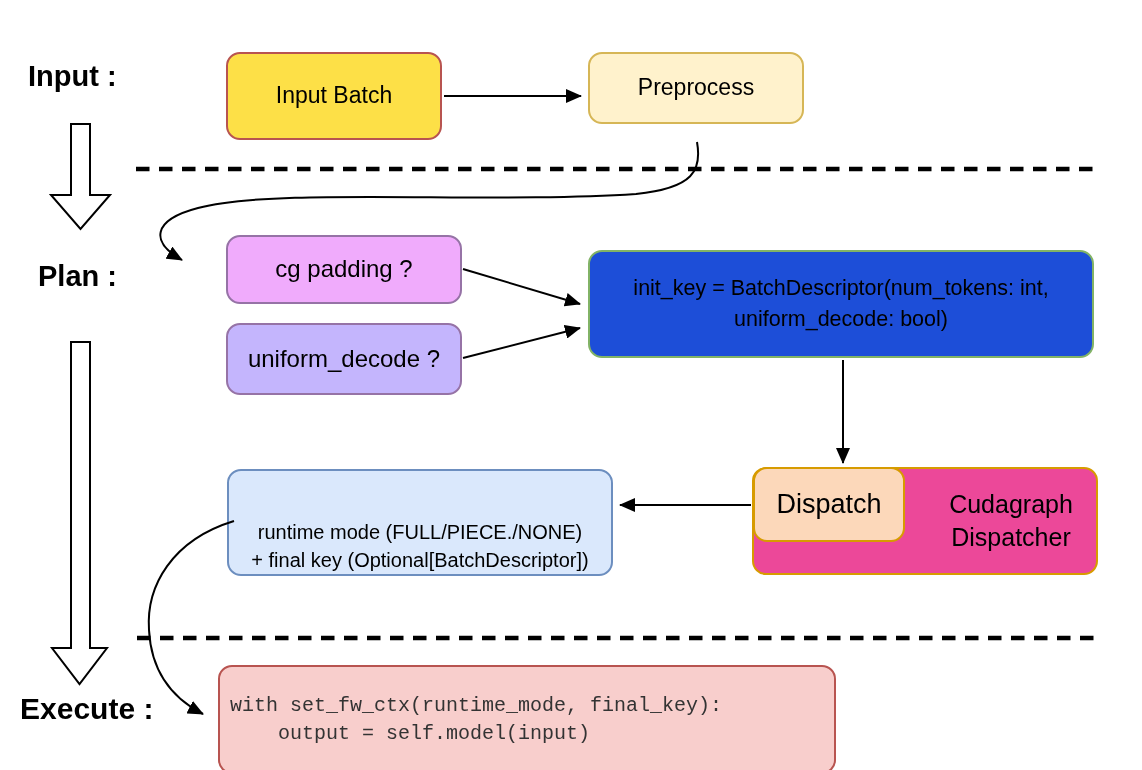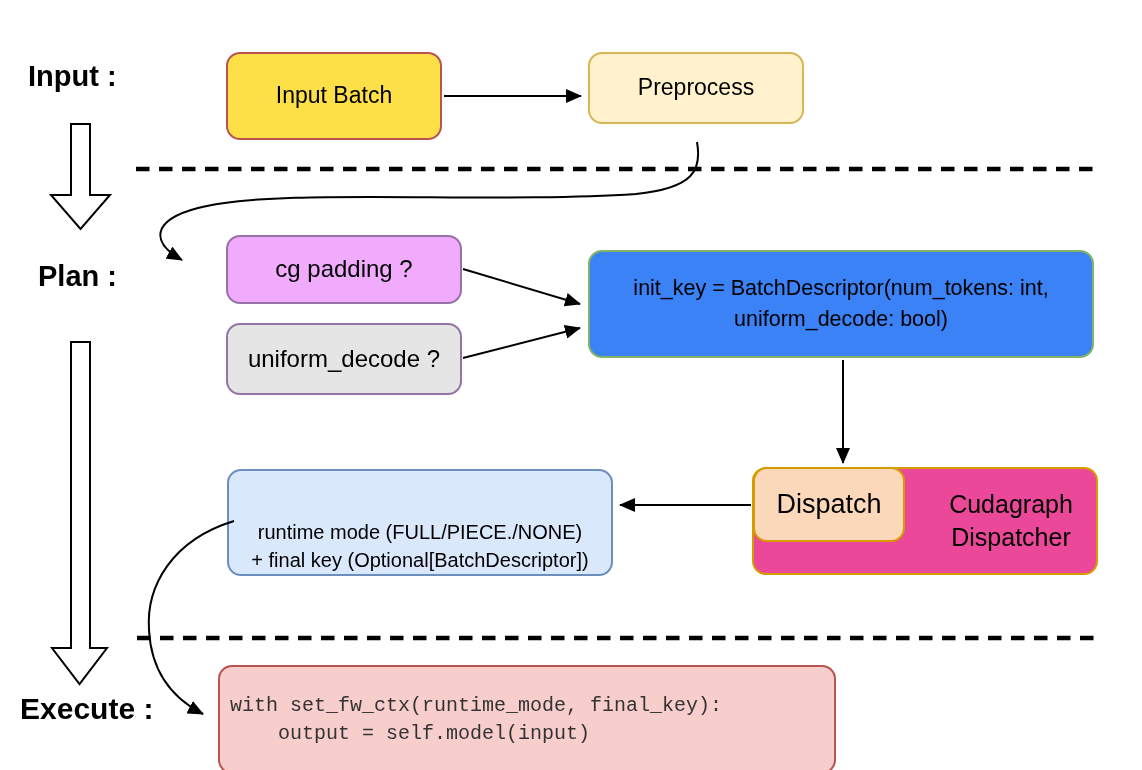--- a/index.html
+++ b/index.html
@@ -52,25 +52,25 @@
   </div>
 
   <div class="node" id="node-preprocess" style="background-color: rgb(255, 242, 204); border-color: rgb(214, 182, 86);">
     <span class="ln">Preprocess</span>
   </div>
 
   <div class="node" id="node-cg-padding" style="background-color: #f0abfc; border-color: rgb(150, 115, 166);">
     <span class="ln">cg padding ?</span>
   </div>
 
-  <div class="node" id="node-uniform-decode" style="background-color: #e5e5e5; border-color: rgb(150, 115, 166);">
+  <div class="node" id="node-uniform-decode" style="background-color: #c4b5fd; border-color: rgb(150, 115, 166);">
     <span class="ln">uniform_decode ?</span>
   </div>
 
-  <div class="node" id="node-init-key" style="background-color: #3b82f6; border-color: rgb(130, 179, 102);">
+  <div class="node" id="node-init-key" style="background-color: #1d4ed8; border-color: rgb(130, 179, 102);">
     <span class="ln">init_key = BatchDescriptor(num_tokens: int,</span>
     <span class="ln">uniform_decode: bool)</span>
   </div>
 
   <div class="node" id="node-cudagraph" style="background-color: #ec4899; border-color: rgb(215, 155, 0);">
     <div id="cudagraph-label">
       <span class="ln">Cudagraph</span>
       <span class="ln">Dispatcher</span>
     </div>
   </div>

